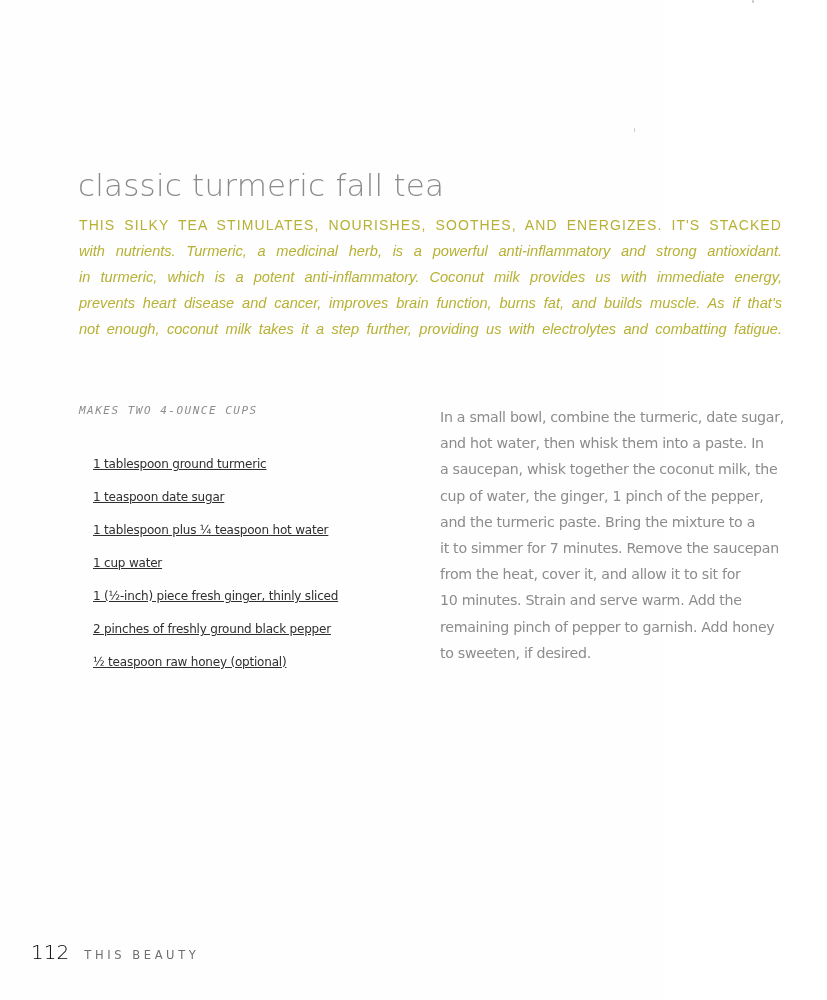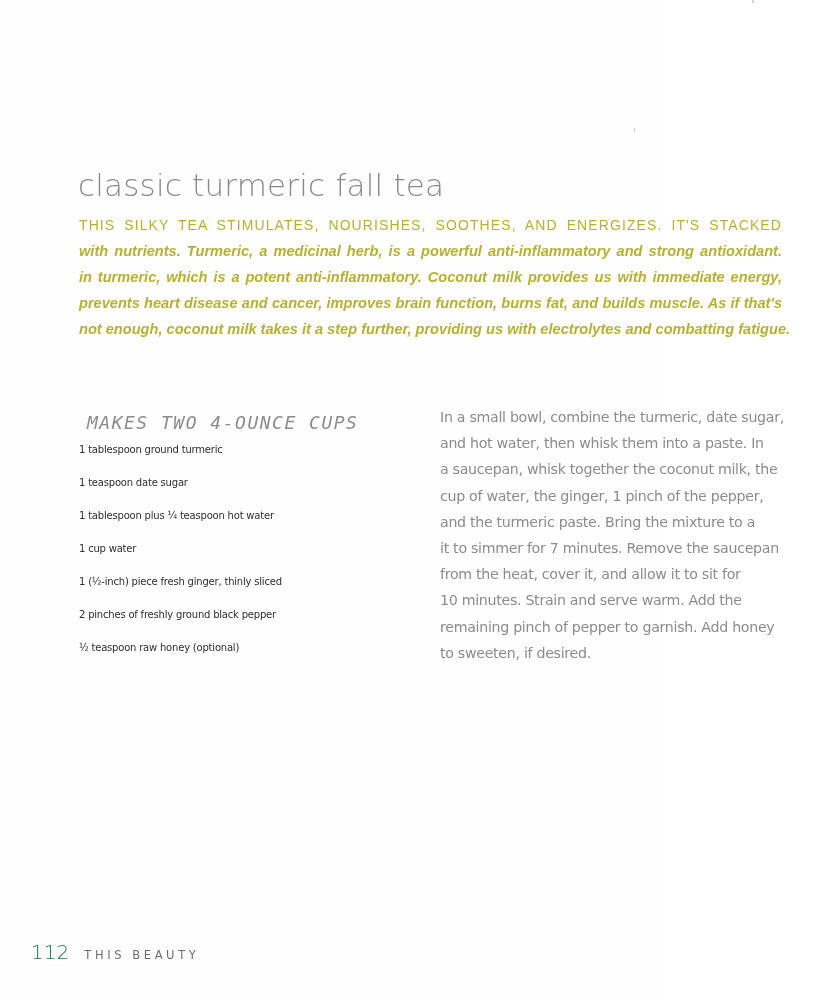--- a/index.html
+++ b/index.html
@@ -53,44 +53,44 @@
       text-align: justify;
     }
     .intro-lead {
       text-transform: uppercase;
       font-style: normal;
       letter-spacing: 1.1px;
       font-size: 14px;
     }
     .intro-italic {
       font-style: italic;
-      font-weight: bold;
     }
     .yield {
       position: absolute;
       left: 79px;
       top: 404px;
       font-family: "DejaVu Sans Mono", monospace;
-      font-size: 18px;
+      font-size: 11px;
       letter-spacing: 1.5px;
       color: #8c8c8c;
       font-style: italic;
-      margin: 8px;
+      margin: 0;
       white-space: nowrap;
     }
     .ingredients {
       position: absolute;
       left: 79px;
       top: 436px;
-      margin: 0;
+      margin: 14px;
       padding: 0;
       list-style: none;
       font-family: "DejaVu Sans", sans-serif;
-      font-size: 10px;
+      font-size: 12px;
       color: #2f2f2f;
+      text-decoration: underline;
     }
     .ingredients li {
       height: 33px;
       line-height: 28px;
       white-space: nowrap;
       letter-spacing: -0.2px;
     }
     .directions {
       position: absolute;
       left: 440px;
@@ -110,21 +110,21 @@
     .footer {
       position: absolute;
       left: 31px;
       top: 940px;
       white-space: nowrap;
     }
     .page-number {
       font-family: "DejaVu Sans", sans-serif;
       font-weight: 200;
       font-size: 20px;
-      color: #15803d;
+      color: #000000;
       vertical-align: baseline;
     }
     .running-head {
       font-family: "DejaVu Sans", sans-serif;
       font-size: 11.5px;
       letter-spacing: 3.6px;
       color: #6e6e6e;
       margin-left: 10px;
       vertical-align: baseline;
     }

